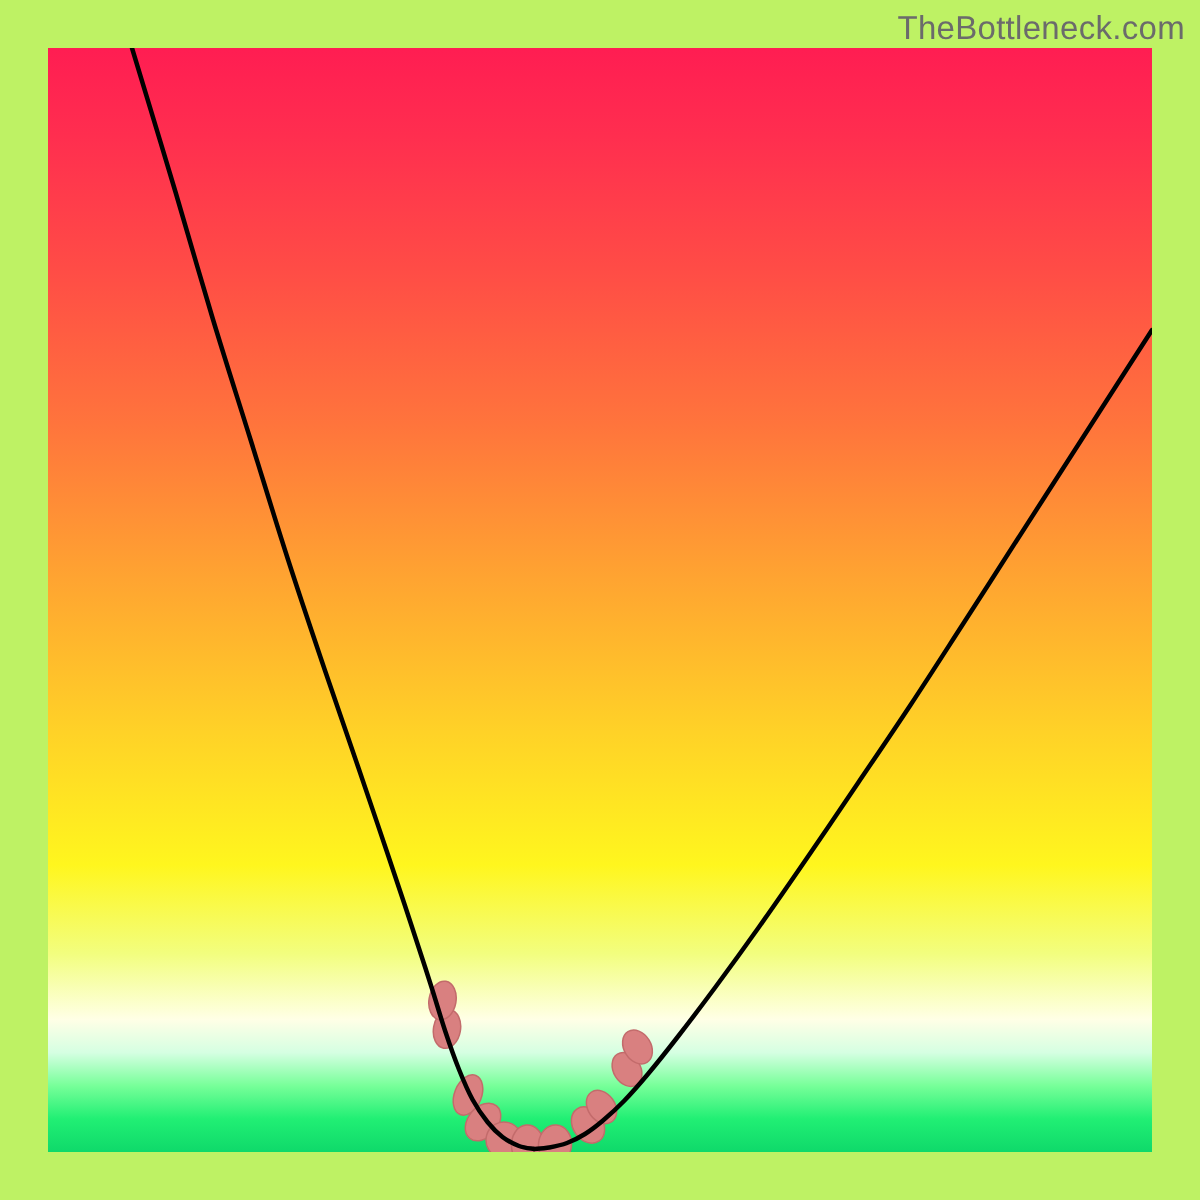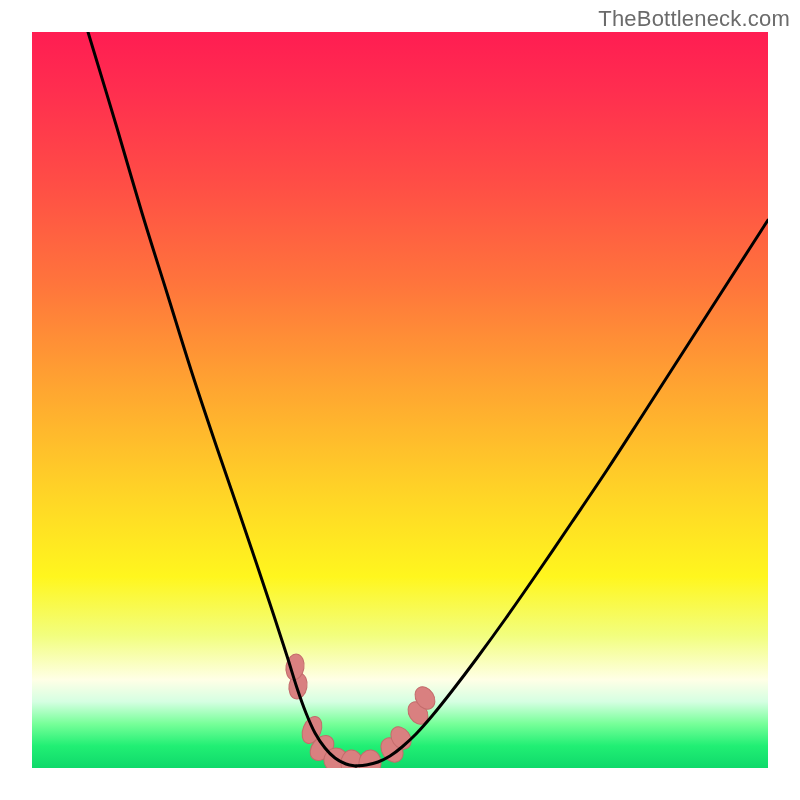--- a/index.html
+++ b/index.html
@@ -10,21 +10,21 @@
     overflow: hidden;
     background: #000;
     font-family: Arial, Helvetica, sans-serif;
   }
   .frame {
     position: absolute;
     top: 0;
     left: 0;
     width: 800px;
     height: 800px;
-    background: #ffffff;
+    background: #bef264;
   }
   .plot-area {
     position: absolute;
     top: 32px;
     left: 32px;
     width: 736px;
     height: 736px;
     overflow: hidden;
   }
   .gradient {

